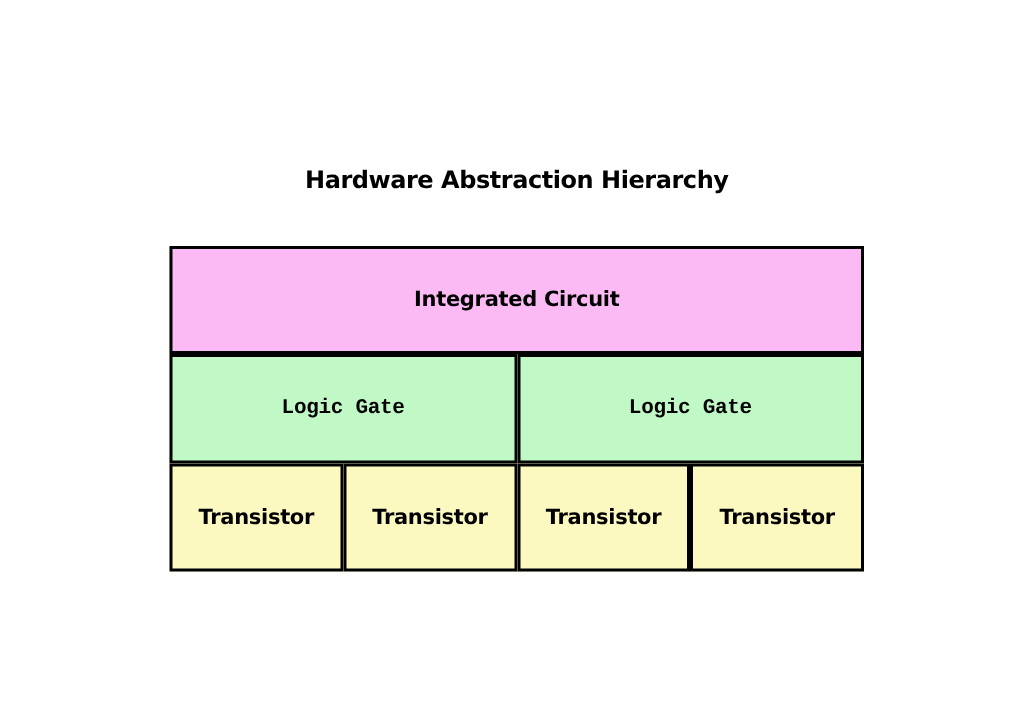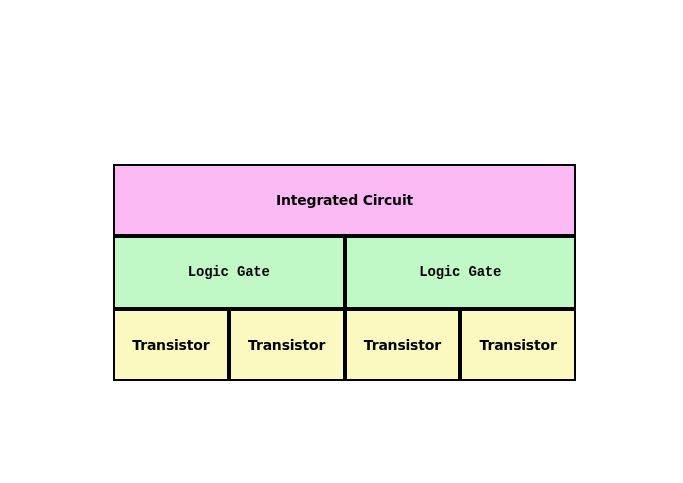--- a/index.html
+++ b/index.html
@@ -50,20 +50,21 @@
   }
   .span4 { grid-column: span 4; }
   .span2 { grid-column: span 2; font-family: Liberation Mono, monospace; }
   .span1 { grid-column: span 1; }
 </style>
 </head>
 <body>
 
 <div class="canvas">
 
+  <div class="title">Hardware Abstraction Hierarchy</div>
 
   <div class="grid">
 
     <div class="cell span4" style="background-color: rgb(252, 186, 245);">Integrated Circuit</div>
 
     <div class="cell span2" style="background-color: rgb(192, 249, 198);">Logic Gate</div>
 
     <div class="cell span2" style="background-color: rgb(192, 249, 198);">Logic Gate</div>
 
     <div class="cell span1" style="background-color: rgb(251, 249, 192);">Transistor</div>

